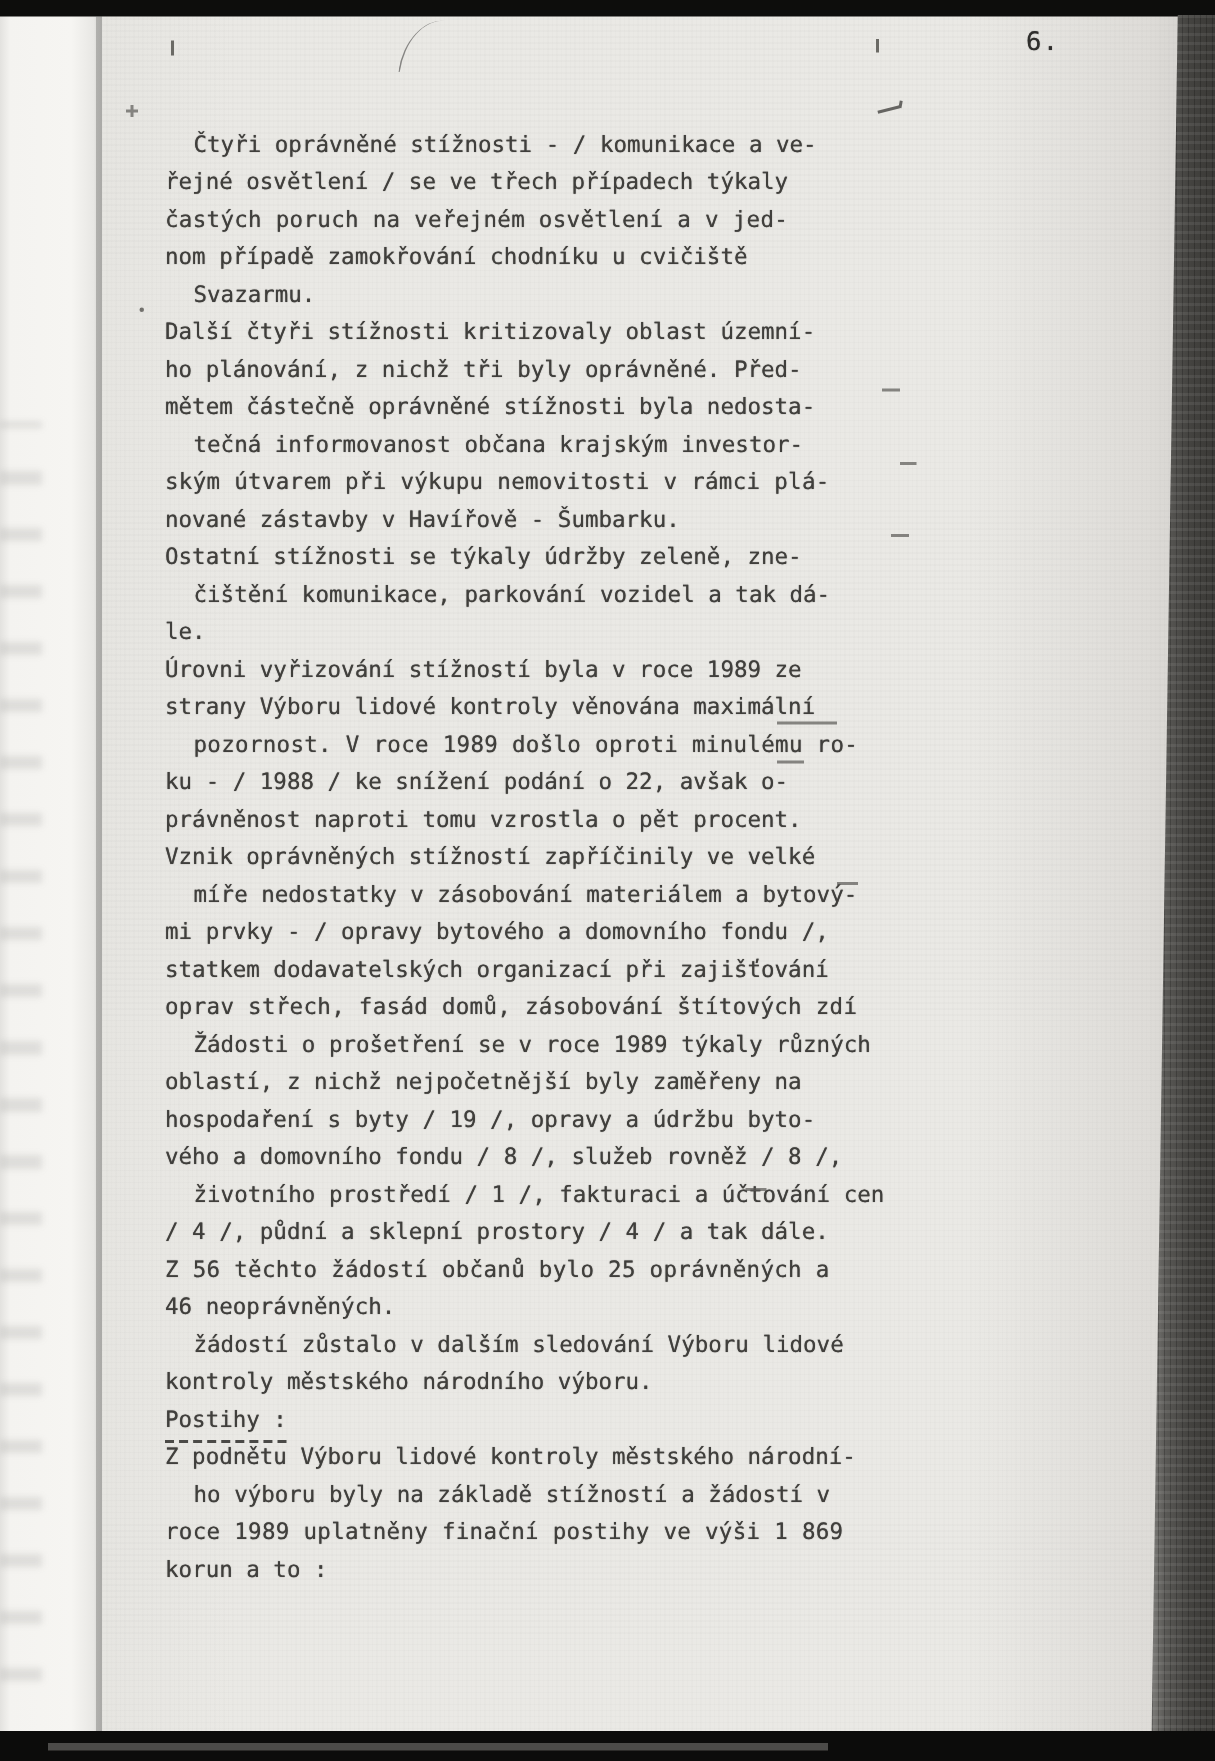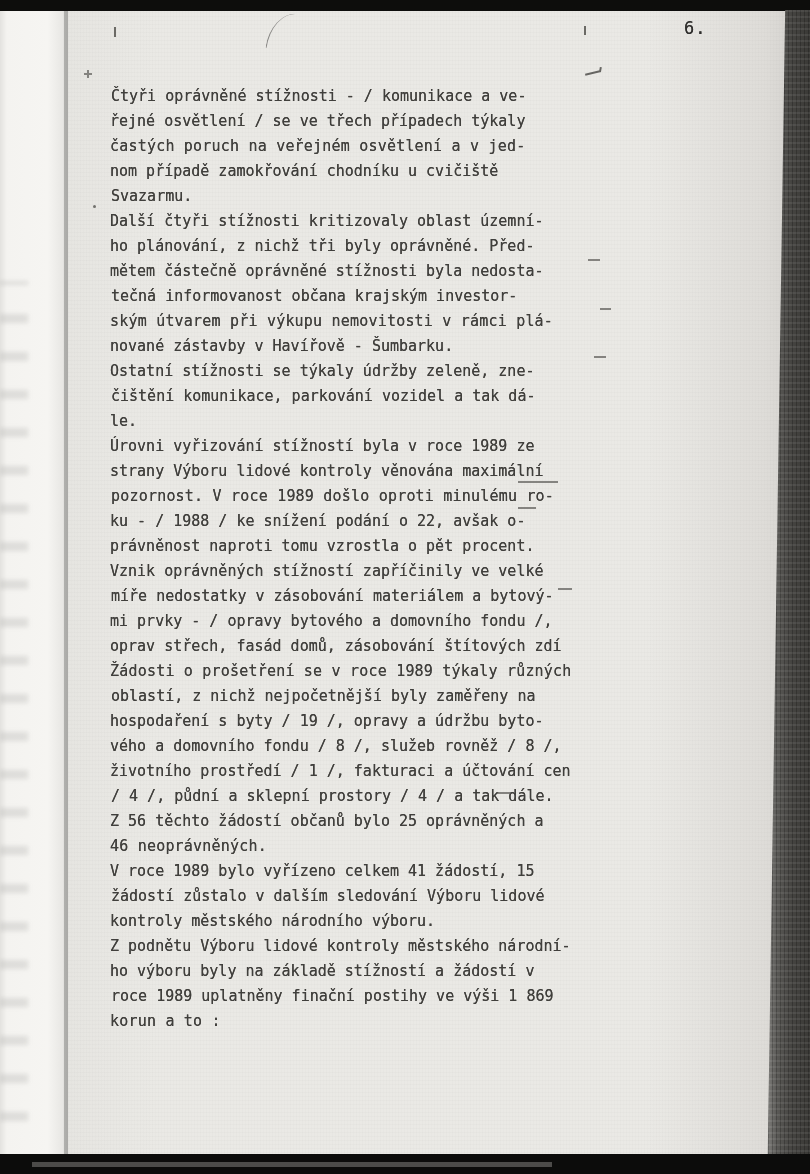--- a/index.html
+++ b/index.html
@@ -66,21 +66,21 @@
     text-shadow:0 0 0.6px rgba(40,40,40,0.8);
   }
 
   
   .text-block{position:absolute;left:110px;top:84px;width:560px;}
   .line{
     height:25px;line-height:25px;
     font-size:15px;color:#403f3c;white-space:pre;
     text-shadow:0 0 0.6px rgba(55,54,52,0.85);
   }
-  .line:nth-child(4n+1){margin-left:1px;}
+  .line:nth-child(4n+1){margin-left:19px;}
   .line:nth-child(7n+3){letter-spacing:0.2px;}
   .line.heading span{
     display:inline-block;border-bottom:2.5px dashed #4b4a47;padding-bottom:1px;
   }
 
   
   .arc-mark{
     position:absolute;left:268px;top:12px;width:26px;height:38px;
     border-left:1.5px solid #6d6c6a;border-radius:100% 0 0 0/100% 0 0 0;
     transform:rotate(8deg);opacity:0.8;
@@ -135,32 +135,33 @@
       <div class="line">čištění komunikace, parkování vozidel a tak dá-</div>
       <div class="line">le.</div>
       <div class="line">Úrovni vyřizování stížností byla v roce 1989 ze</div>
       <div class="line">strany Výboru lidové kontroly věnována maximální</div>
       <div class="line">pozornost. V roce 1989 došlo oproti minulému ro-</div>
       <div class="line">ku - / 1988 / ke snížení podání o 22, avšak o-</div>
       <div class="line">právněnost naproti tomu vzrostla o pět procent.</div>
       <div class="line">Vznik oprávněných stížností zapříčinily ve velké</div>
       <div class="line">míře nedostatky v zásobování materiálem a bytový-</div>
       <div class="line">mi prvky - / opravy bytového a domovního fondu /,</div>
+      <div class="line">statkem dodavatelských organizací při zajišťování</div>
       <div class="line">oprav střech, fasád domů, zásobování štítových zdí</div>
       <div class="line">Žádosti o prošetření se v roce 1989 týkaly různých</div>
       <div class="line">oblastí, z nichž nejpočetnější byly zaměřeny na</div>
       <div class="line">hospodaření s byty / 19 /, opravy a údržbu byto-</div>
       <div class="line">vého a domovního fondu / 8 /, služeb rovněž / 8 /,</div>
       <div class="line">životního prostředí / 1 /, fakturaci a účtování cen</div>
       <div class="line">/ 4 /, půdní a sklepní prostory / 4 / a tak dále.</div>
       <div class="line">Z 56 těchto žádostí občanů bylo 25 oprávněných a</div>
       <div class="line">46 neoprávněných.</div>
-      <div class="line">V roce 1989 bylo vyřízeno celkem 41 žádostí, 15</div>
       <div class="line">žádostí zůstalo v dalším sledování Výboru lidové</div>
       <div class="line">kontroly městského národního výboru.</div>
+      <div class="line heading"><span>Postihy :</span></div>
       <div class="line">Z podnětu Výboru lidové kontroly městského národní-</div>
       <div class="line">ho výboru byly na základě stížností a žádostí v</div>
       <div class="line">roce 1989 uplatněny finační postihy ve výši 1 869</div>
       <div class="line">korun a to :</div>
     </div>
 
   <div class="arc-mark"></div>
   <div class="tick tick-left"></div>
   <div class="tick tick-right"></div>
   <div class="plus-mark"></div>

